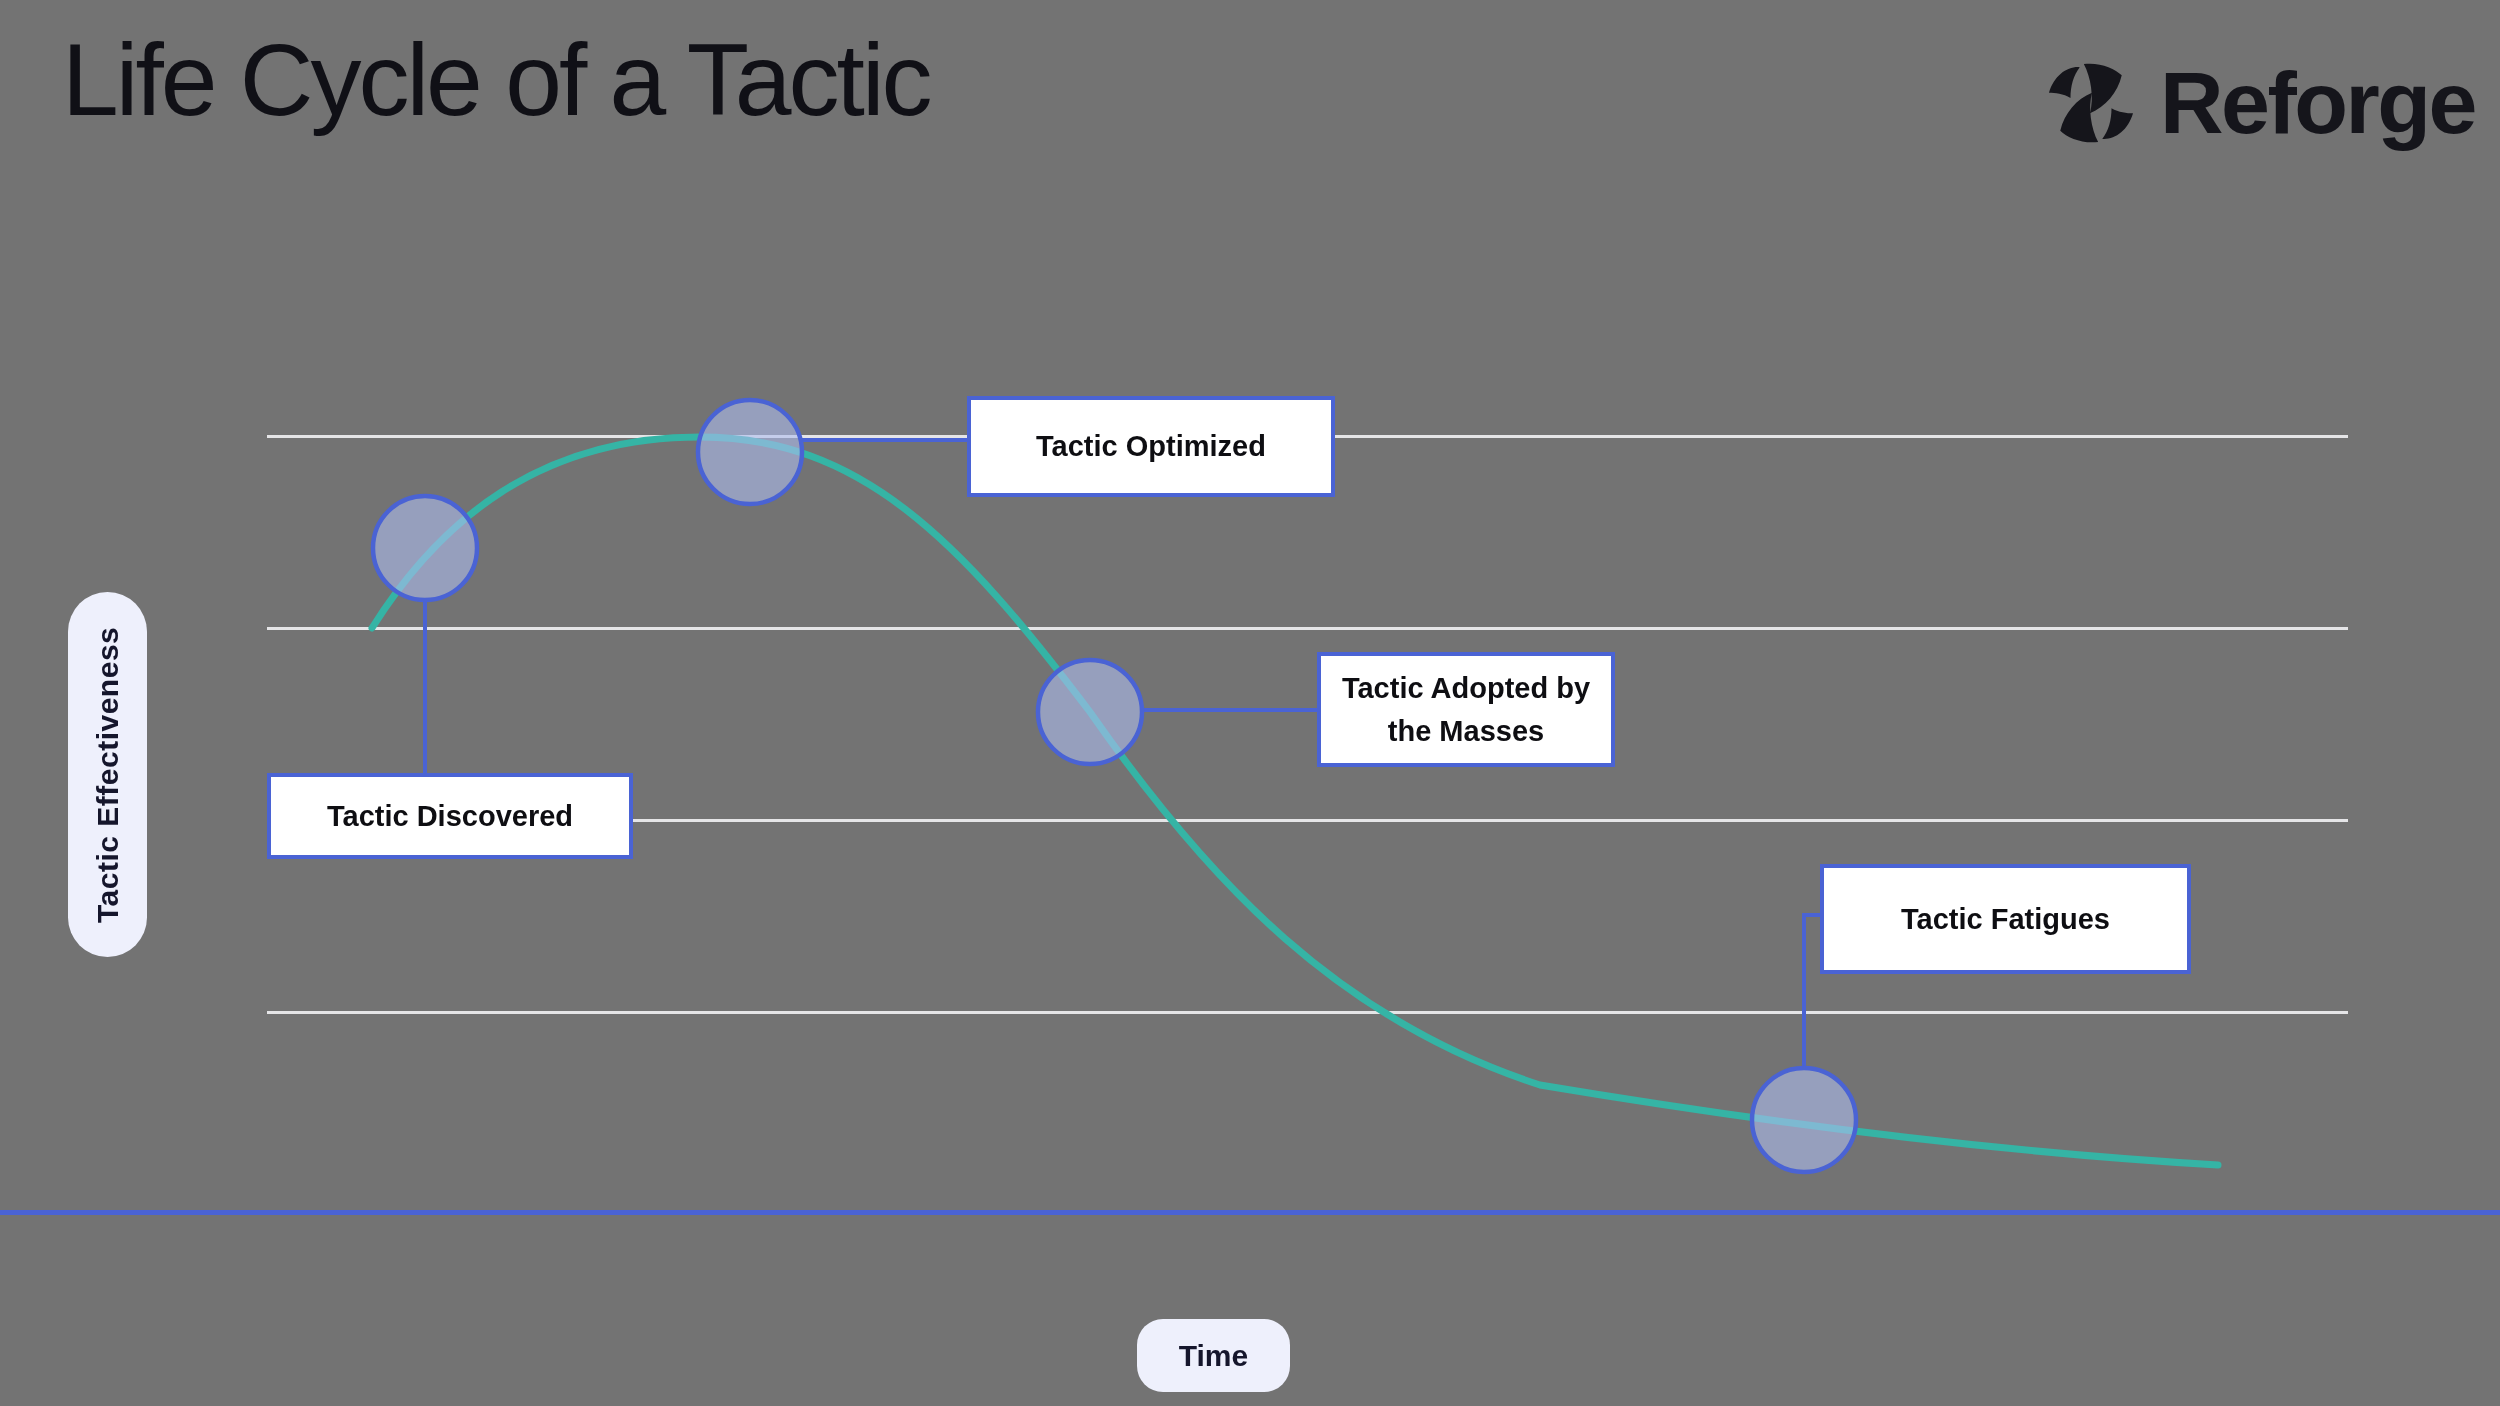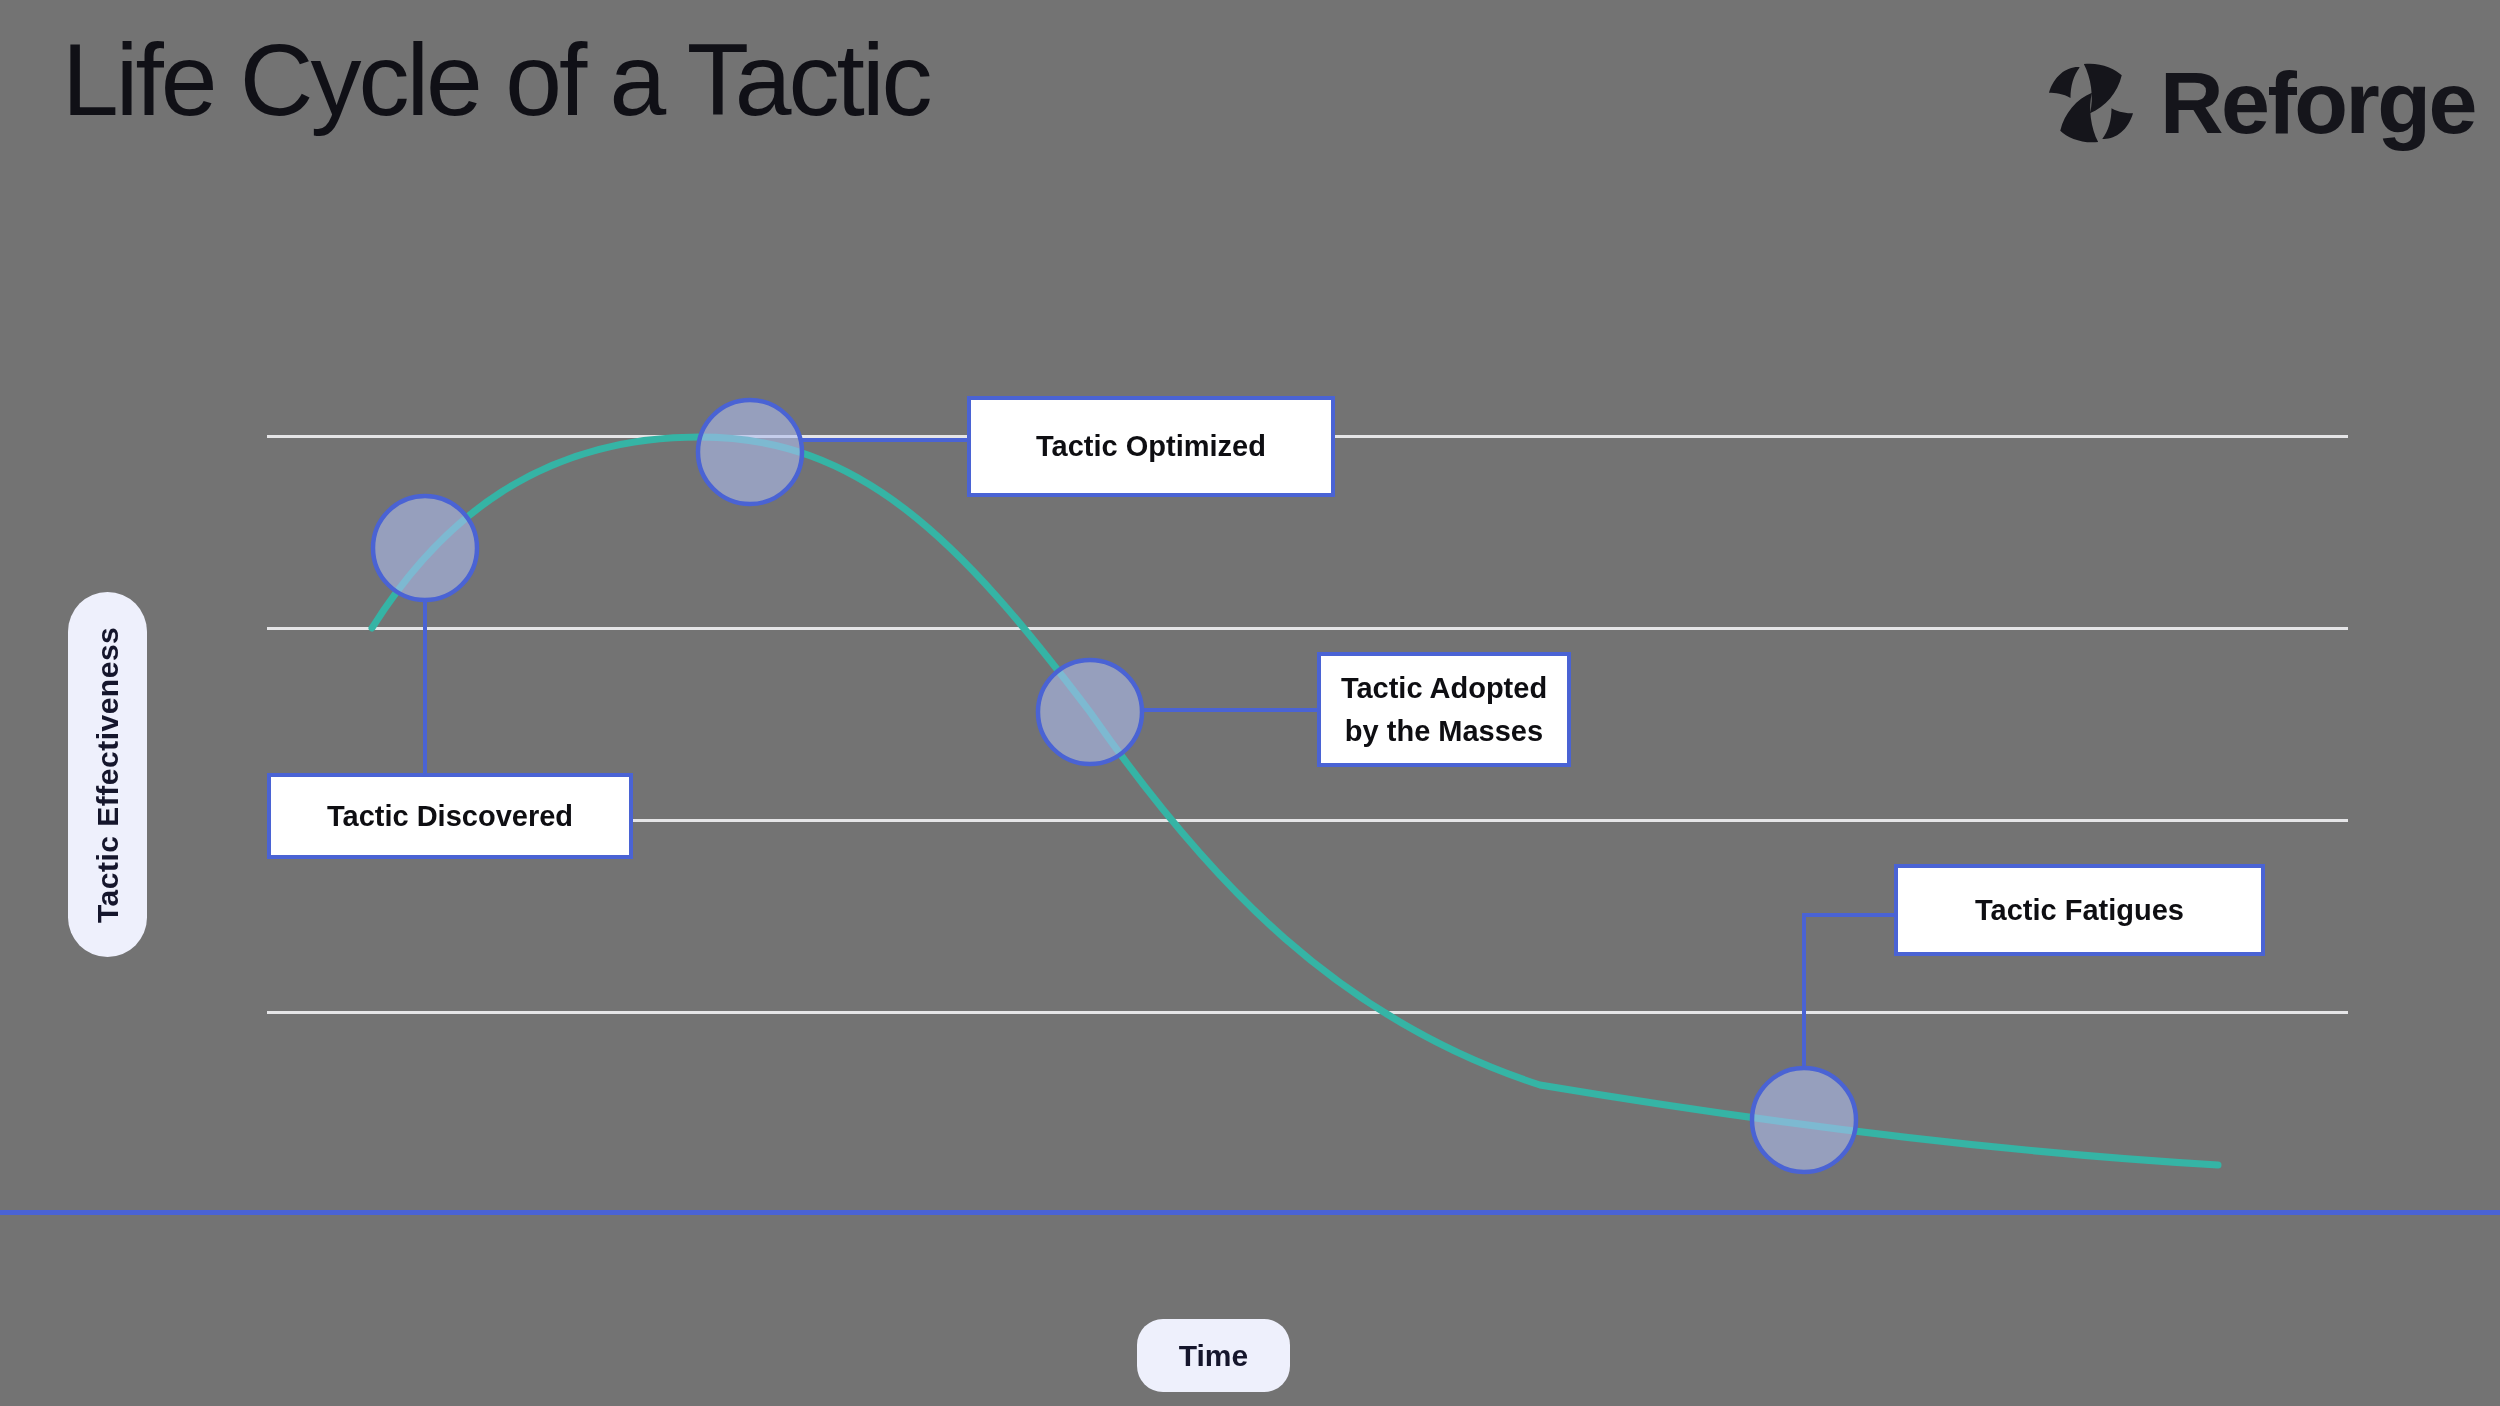--- a/index.html
+++ b/index.html
@@ -68,22 +68,22 @@
   .callout {
     position: absolute; box-sizing: border-box;
     background: var(--c-box, #ffffff);
     border: 4px solid var(--c-accent, #4a63d4);
     display: flex; align-items: center; justify-content: center;
     text-align: center; font-weight: 700; font-size: 29px; line-height: 1.45;
     color: #0e0e12; padding: 0 12px;
   }
   .callout.b1 { left: 267px;  top: 773px; width: 366px; height: 86px;  }
   .callout.b2 { left: 967px;  top: 396px; width: 368px; height: 101px;  }
-  .callout.b3 { left: 1317px; top: 652px; width: 254px; height: 115px; }
-  .callout.b4 { left: 1894px; top: 864px; width: 371px; height: 92px; }
+  .callout.b3 { left: 1317px; top: 652px; width: 298px; height: 115px; }
+  .callout.b4 { left: 1820px; top: 864px; width: 371px; height: 110px; }
 </style>
 </head>
 <body>
 
 <div class="stage">
 
   <div class="title">Life Cycle of a Tactic</div>
 
   <div class="brand">
     <svg viewBox="0 0 90 80" aria-hidden="true">

